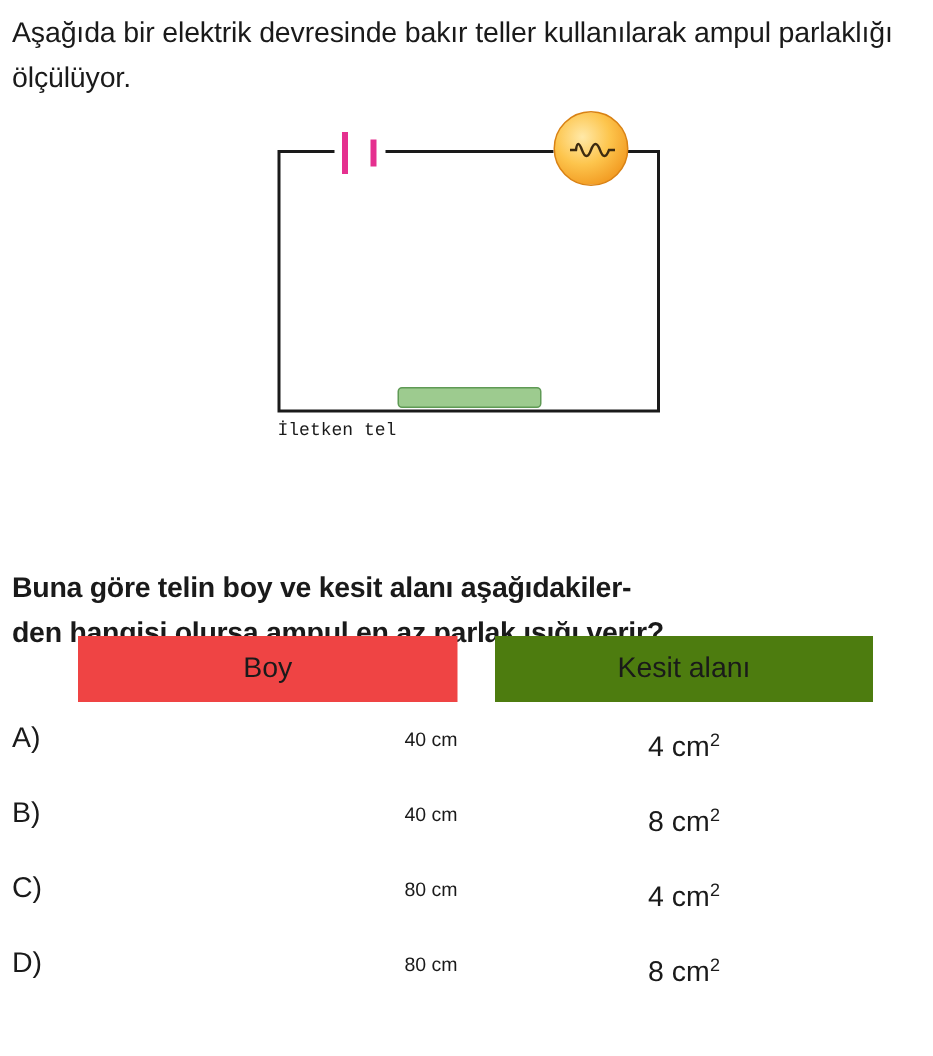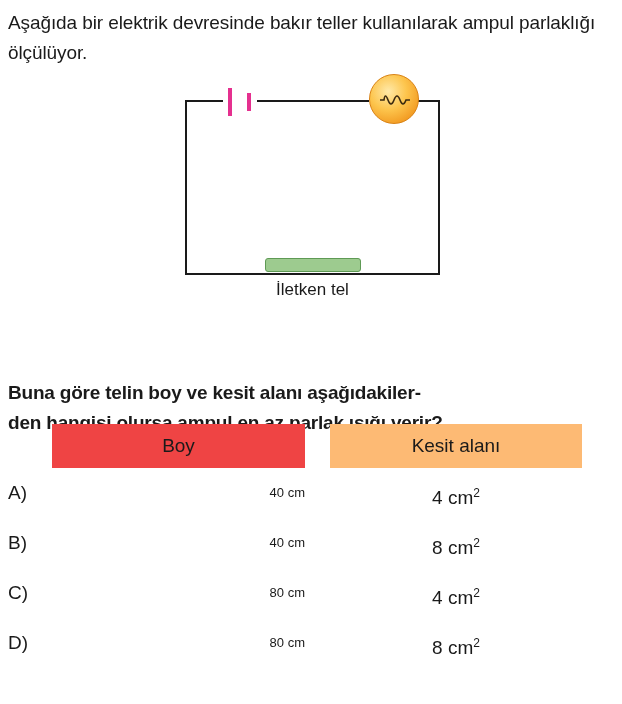--- a/index.html
+++ b/index.html
@@ -112,22 +112,22 @@
     background: #9dcb8f;
     border: 1px solid #5f9a55;
     border-radius: 3px;
     box-sizing: border-box;
   }
   .figure-caption {
     position: absolute;
     left: 185px;
     top: 192px;
     width: 255px;
-    text-align: center;
-    font-size: 17px;
+    font-size: 12px;
+    font-family: Liberation Mono, monospace;
   }
 
   
   .question {
     position: absolute;
     top: 334px;
     left: 8px;
     width: 606px;
     font-size: 19px;
     font-weight: bold;
@@ -160,21 +160,21 @@
     box-sizing: border-box;
   }
   .th-boy {
     left: 52px;
     width: 253px;
     background: #ef4444;
   }
   .th-kesit {
     left: 330px;
     width: 252px;
-    background: #fdba74;
+    background: #4d7c0f;
   }
   .row {
     position: relative;
     height: 50px;
   }
   .row .opt {
     position: absolute;
     left: 8px;
     top: 0;
     width: 40px;

